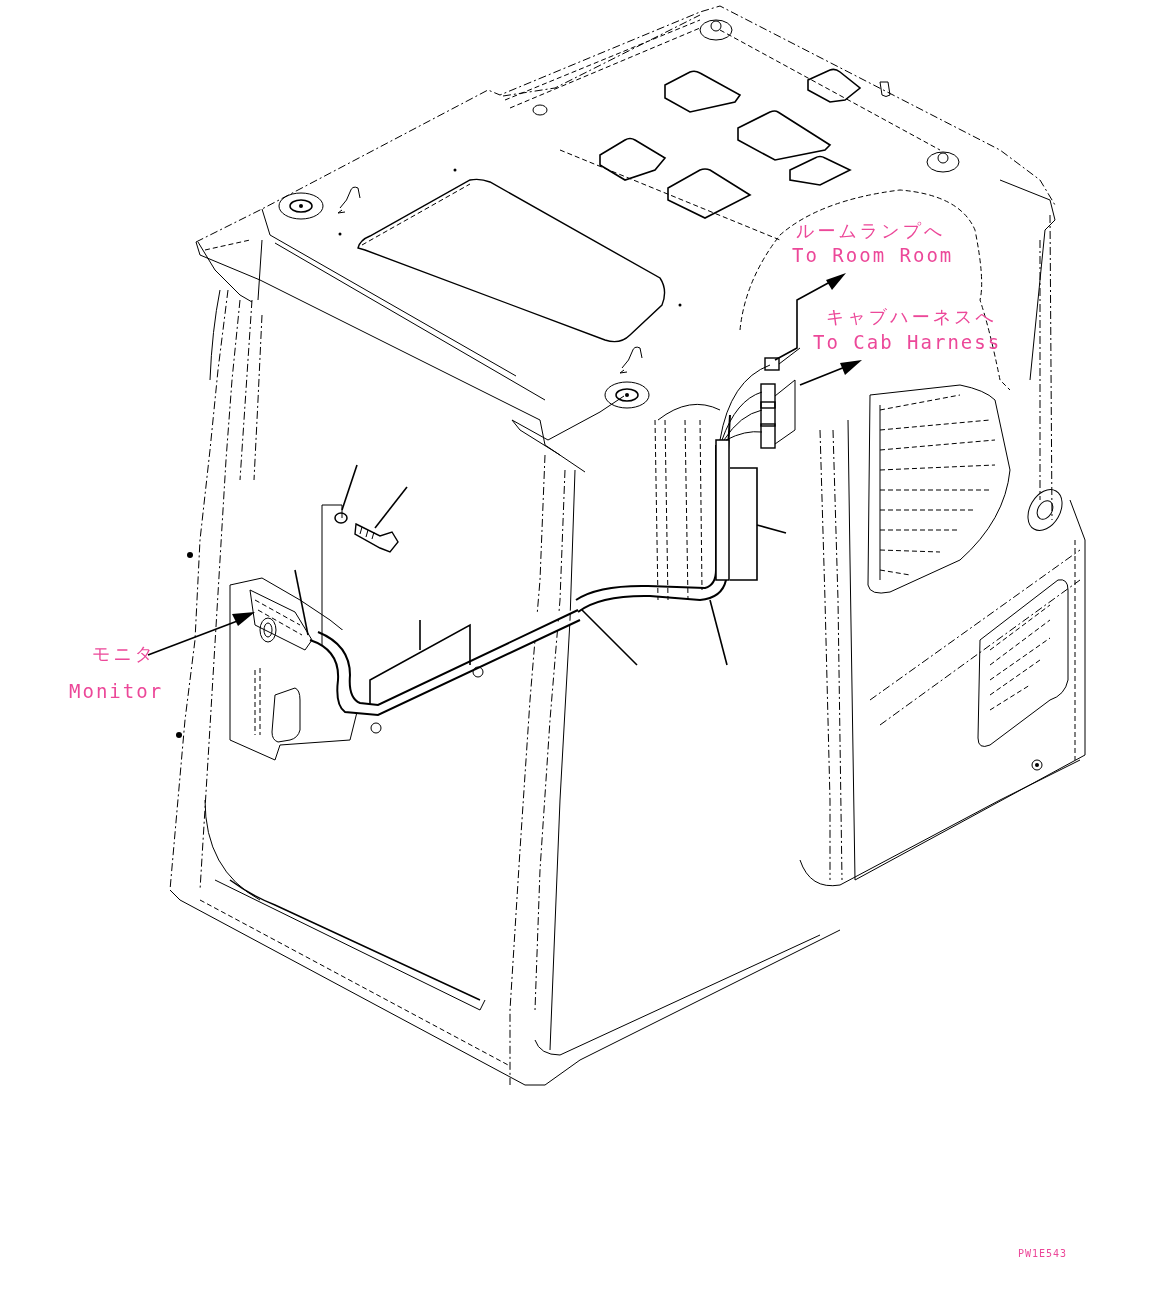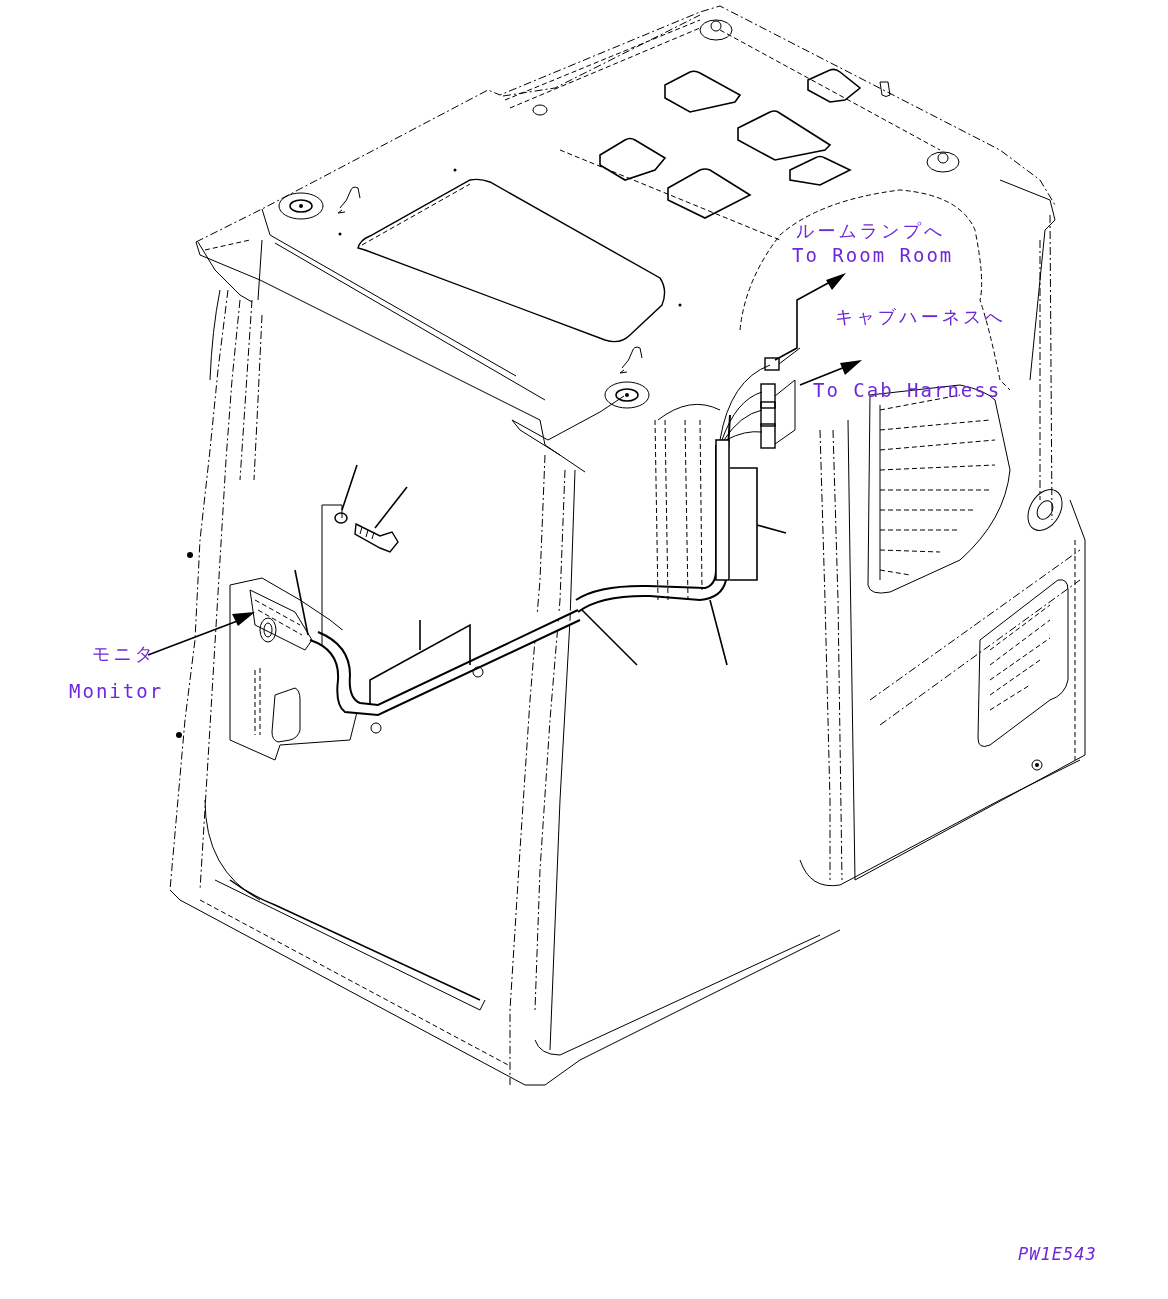--- a/index.html
+++ b/index.html
@@ -13,24 +13,24 @@
     color: #000;
   }
   svg.drawing { position: absolute; left: 0; top: 0; }
   .lbl {
     position: absolute;
     font-family: "DejaVu Sans Mono", "Liberation Mono", monospace;
     font-size: 19px;
     letter-spacing: 2px;
     line-height: 22px;
     white-space: nowrap;
-    color: #6d28d9;
+    color: #ec4899;
   }
   .jp { font-family: "DejaVu Sans", sans-serif; font-size: 18px; letter-spacing: 3px; }
-  .code { font-size: 17px; letter-spacing: 1px; font-style: italic; }
+  .code { font-size: 10px; letter-spacing: 1px; }
   .thin { stroke: #000; stroke-width: 1; fill: none; }
   .dash { stroke: #000; stroke-width: 1; fill: none; stroke-dasharray: 8 3 2 3; }
   .dash2 { stroke: #000; stroke-width: 1; fill: none; stroke-dasharray: 5 3; }
   .bold { stroke: #000; stroke-width: 2.2; fill: none; }
   .harness { stroke: #000; stroke-width: 2; fill: #fff; }
   .lead { stroke: #000; stroke-width: 1.6; fill: none; }
 </style>
 </head>
 <body>
 
@@ -208,20 +208,20 @@
       <polygon points="862,360 840,363 845,375" fill="#000"></polygon>
 
       <path class="lead" d="M148 655 L240 620"></path>
       <polygon points="255,612 232,614 238,626" fill="#000"></polygon>
     </g>
   </svg>
 
   <div class="lbl jp" style="left:796px; top:220px;">ルームランプへ</div>
   <div class="lbl" style="left:792px; top:244px;">To Room Room</div>
 
-  <div class="lbl jp" style="left:826px; top:306px;margin-left:9px;">キャブハーネスへ</div>
-  <div class="lbl" style="left:813px; top:331px;margin-top:48px;">To Cab Harness</div>
+  <div class="lbl jp" style="left:826px; top:306px;">キャブハーネスへ</div>
+  <div class="lbl" style="left:813px; top:331px;">To Cab Harness</div>
 
   <div class="lbl jp" style="left:92px; top:643px;">モニタ</div>
   <div class="lbl" style="left:69px; top:680px;">Monitor</div>
 
   <div class="lbl code" style="left:1018px; top:1243px;">PW1E543</div>
 </div>
 
 </body></html>

